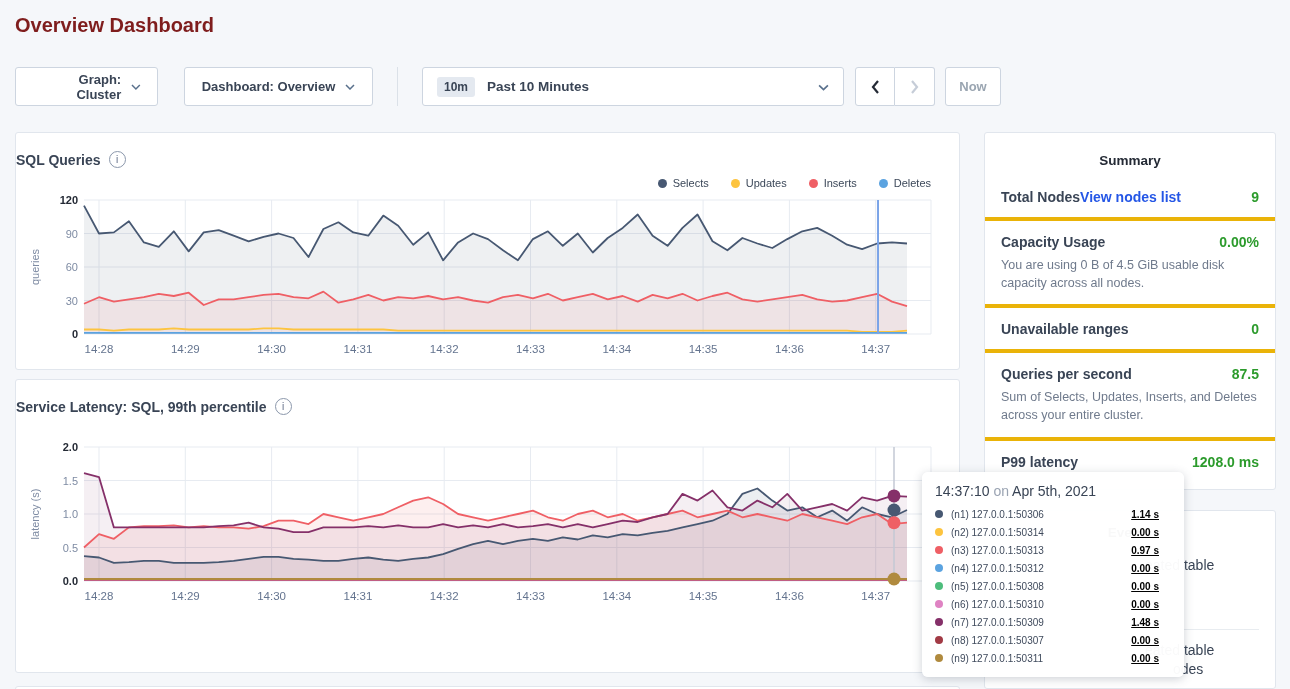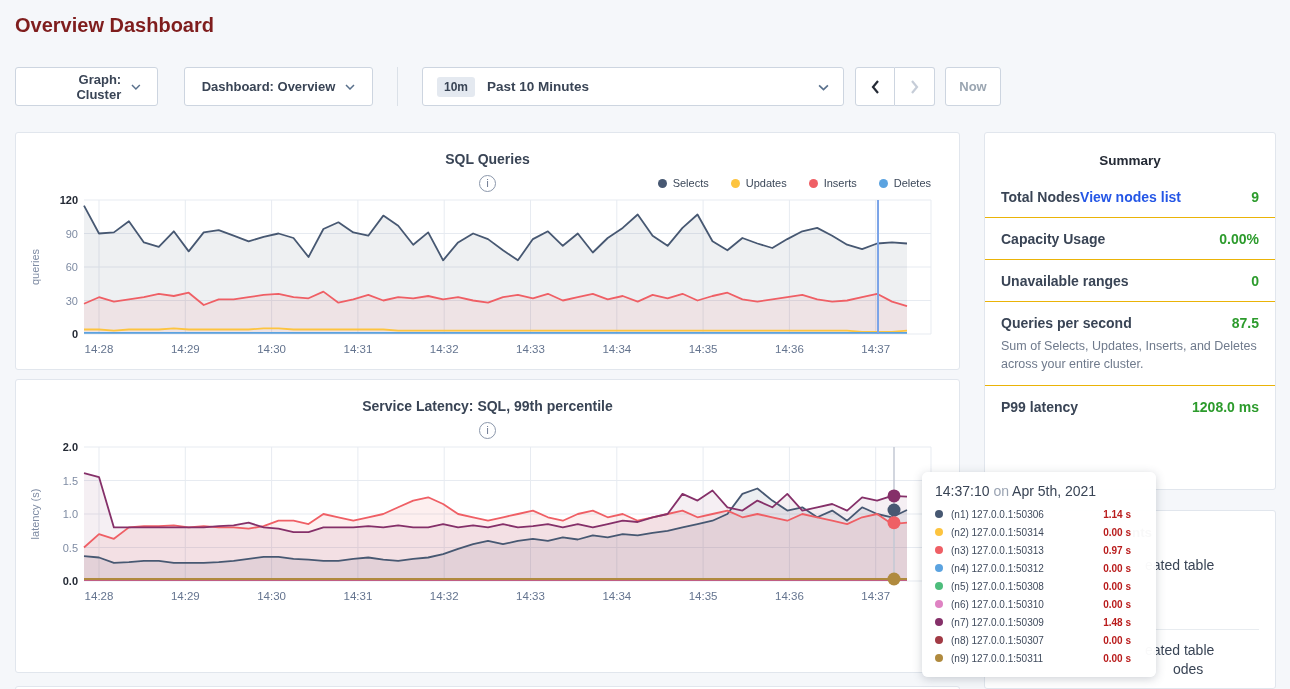--- a/index.html
+++ b/index.html
@@ -22,57 +22,57 @@
   .nav-btn { width:40px; border-radius:0; }
   .nav-btn:first-child { border-radius:3px 0 0 3px; }
   .nav-btn:last-child { border-radius:0 3px 3px 0; border-left:none; }
   .now-btn { width:56px; margin-left:10px; color:#9aa5b1; }
 
   
   .left-col  { position:absolute; left:15px;  top:132px; width:945px; }
   .right-col { position:absolute; left:984px; top:132px; width:292px; }
   .panel { background:#fff; border:1px solid #e1e6ed; border-radius:3px; position:relative; }
 
-  .chart-panel-title { text-align:center; margin-top:18px; font-size:14px; font-weight:bold; color:#394455; display:flex; align-items:center; justify-content:space-between; gap:8px;flex-direction:column; }
+  .chart-panel-title { text-align:center; margin-top:18px; font-size:14px; font-weight:bold; color:#394455; display:flex; align-items:center; justify-content:flex-start; gap:8px; }
   .info-icon { display:inline-flex; width:17px; height:17px; border:1px solid #8b97ab; border-radius:50%; color:#5f6c87; font-size:10px; font-weight:normal; align-items:center; justify-content:center; font-style:normal; }
 
   .sql-panel { height:238px; }
   .lat-panel { height:294px; margin-top:9px; }
   .rep-panel { height:80px;  margin-top:13px; }
   .chart-svg { position:absolute; left:0; top:60px; }
   svg text { font-family:"Liberation Sans", sans-serif; }
 
   .legend { position:absolute; right:28px; top:44px; display:flex; gap:22px; align-items:center;justify-content:center; }
   .legend-item { display:flex; align-items:center; gap:6px; font-size:11px; color:#3c4859; }
   .dot { width:9px; height:9px; border-radius:50%; flex:0 0 auto; }
 
   
   .summary-panel { height:358px; overflow:hidden; }
   .summary-title { text-align:center; padding-top:20px; font-size:13.5px; font-weight:bold; }
-  .sum-row { padding:13px 16px 12px 16px; border-bottom:1px solid #eab308; }
+  .sum-row { padding:13px 16px 12px 16px; border-bottom:4px solid #eab308; }
   .sum-row:last-child { border-bottom:none; }
   .sum-head { display:flex; align-items:baseline; font-size:14px; font-weight:bold; color:#394455; }
   .sum-link { color:#2456e6; cursor:pointer; }
   .sum-value { margin-left:auto; color:#2c9b2c; }
   .sum-desc { margin-top:6px; font-size:12.5px; line-height:1.45; color:#6f7a8c; font-weight:normal; }
   .summary-title + .sum-row { margin-top:8px; }
 
   
   .events-panel { height:179px; margin-top:20px; overflow:hidden; }
   .events-title { text-align:center; padding-top:14px; font-size:13.5px; font-weight:bold; }
   .ev-frag { position:absolute; font-size:14px; color:#394455; white-space:nowrap; }
   .ev-div { position:absolute; left:16px; right:16px; top:118px; border-top:1px solid #e8ecf0; }
 
   
-  .tooltip { position:absolute; left:922px; top:472px; width:234px; background:rgba(255,255,255,0.97); border-radius:6px; box-shadow:0 2px 10px rgba(60,70,90,0.25); padding:11px 13px 10px 13px; z-index:20; }
+  .tooltip { position:absolute; left:922px; top:472px; width:262px; background:rgba(255,255,255,0.97); border-radius:6px; box-shadow:0 2px 10px rgba(60,70,90,0.25); padding:11px 13px 10px 13px; z-index:20; }
   .tt-head { font-size:14px; color:#394455; margin-bottom:6px; }
   .tt-on { color:#9aa3b2; }
   .tt-row { display:flex; align-items:center; gap:8px; height:18px; font-size:10px; color:#3f4a5c; }
   .tt-row .dot { width:8px; height:8px; }
-  .tt-val { margin-left:auto; font-weight:bold; color:#b91c1c; padding-right:12px; }
+  .tt-val { margin-left:auto; font-weight:bold; color:#000000; padding-right:12px;text-decoration:underline; }
 </style>
 </head>
 <body>
 
 <h1 class="page-title">Overview Dashboard</h1>
 
 <div class="controls">
   <div class="btn dropdown dd-graph">
     <span>Graph: Cluster</span>
     <svg width="10" height="6" viewBox="0 0 10 6">
@@ -254,20 +254,21 @@
         <span class="sum-link">View nodes list</span>
         <span class="sum-value">9</span>
       </div>
     </div>
 
     <div class="sum-row">
       <div class="sum-head">
         <span>Capacity Usage</span>
         <span class="sum-value">0.00%</span>
       </div>
+      <div class="sum-desc">You are using 0 B of 4.5 GiB usable disk capacity across all nodes.</div>
     </div>
 
     <div class="sum-row">
       <div class="sum-head">
         <span>Unavailable ranges</span>
         <span class="sum-value">0</span>
       </div>
     </div>
 
     <div class="sum-row">

